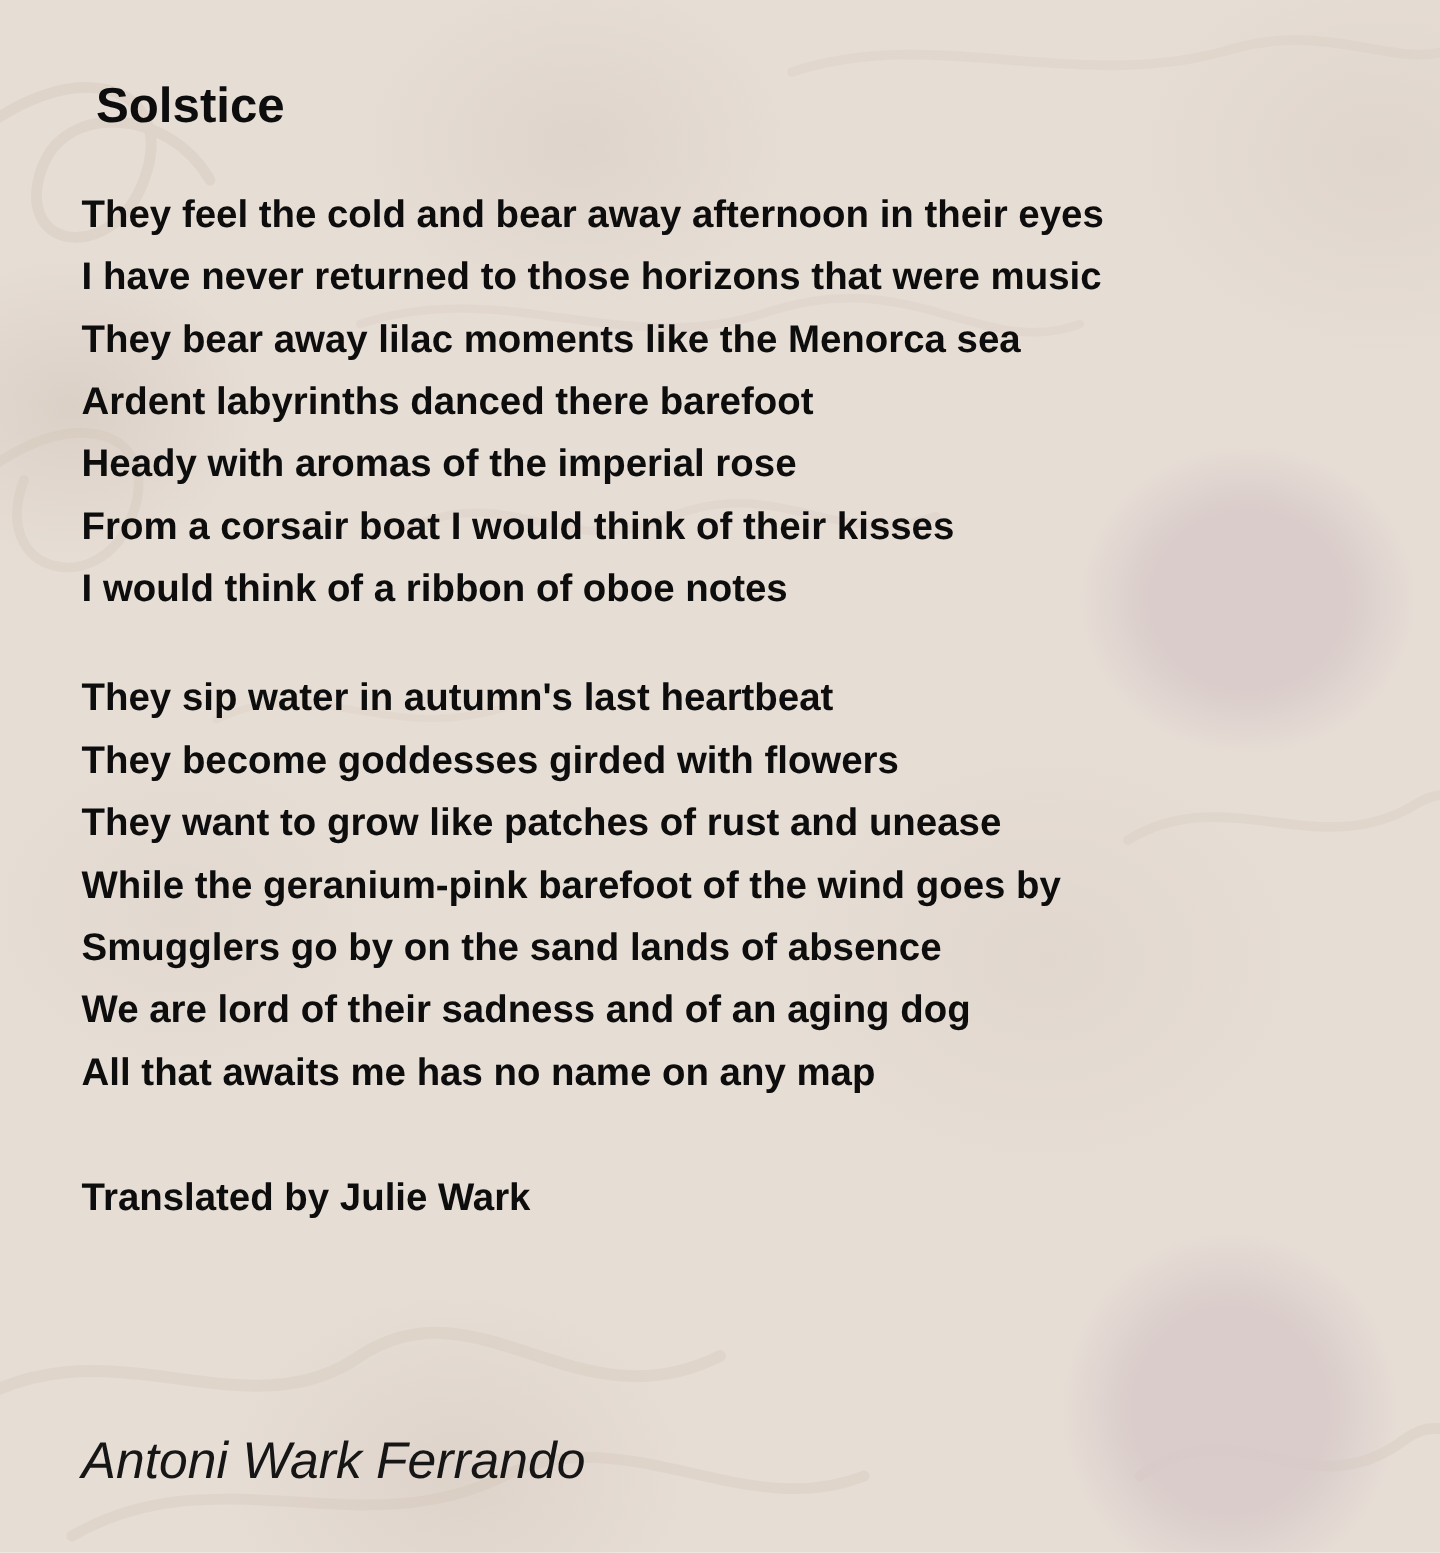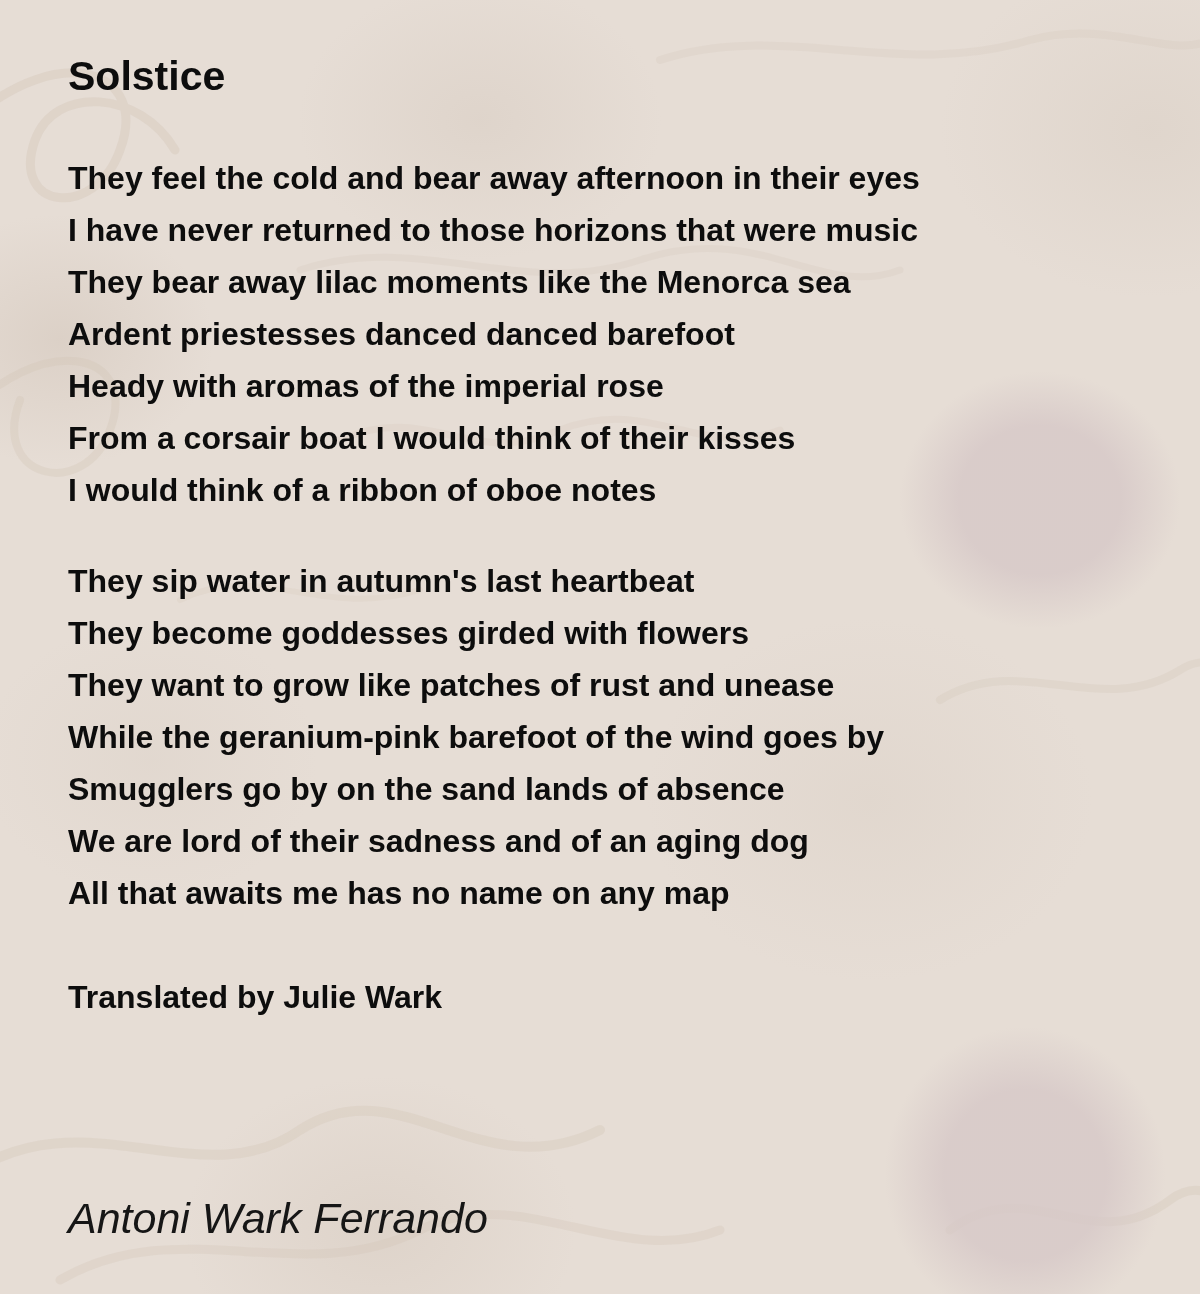--- a/index.html
+++ b/index.html
@@ -25,21 +25,21 @@
     border-radius: 50%;
     background: radial-gradient(closest-side, var(--stain, #d7c9c8) 0%, var(--stain, #d7c9c8) 45%, rgba(215,201,200,0) 78%);
     opacity: 0.85;
   }
   .stain-1 { left: 860px; top: 335px; width: 360px; height: 330px; }
   .stain-2 { left: 845px; top: 985px; width: 360px; height: 380px; }
   .title {
     position: absolute;
     left: 68px;
     top: 52px;
-    margin: 0;
+    margin: 12px;
     font-size: 41px;
     line-height: 48px;
     font-weight: bold;
   }
   .poem {
     position: absolute;
     left: 68px;
     top: 152px;
     font-size: 32px;
     font-weight: bold;
@@ -80,21 +80,21 @@
   <div class="stain stain-1"></div>
   <div class="stain stain-2"></div>
 
   <h1 class="title">Solstice</h1>
 
   <div class="poem">
     <div class="stanza">
       <div class="line">They feel the cold and bear away afternoon in their eyes</div>
       <div class="line">I have never returned to those horizons that were music</div>
       <div class="line">They bear away lilac moments like the Menorca sea</div>
-      <div class="line">Ardent priestesses danced danced barefoot</div>
+      <div class="line">Ardent labyrinths danced there barefoot</div>
       <div class="line">Heady with aromas of the imperial rose</div>
       <div class="line">From a corsair boat I would think of their kisses</div>
       <div class="line">I would think of a ribbon of oboe notes</div>
     </div>
     <div class="stanza stanza-gap">
       <div class="line">They sip water in autumn's last heartbeat</div>
       <div class="line">They become goddesses girded with flowers</div>
       <div class="line">They want to grow like patches of rust and unease</div>
       <div class="line">While the geranium-pink barefoot of the wind goes by</div>
       <div class="line">Smugglers go by on the sand lands of absence</div>

